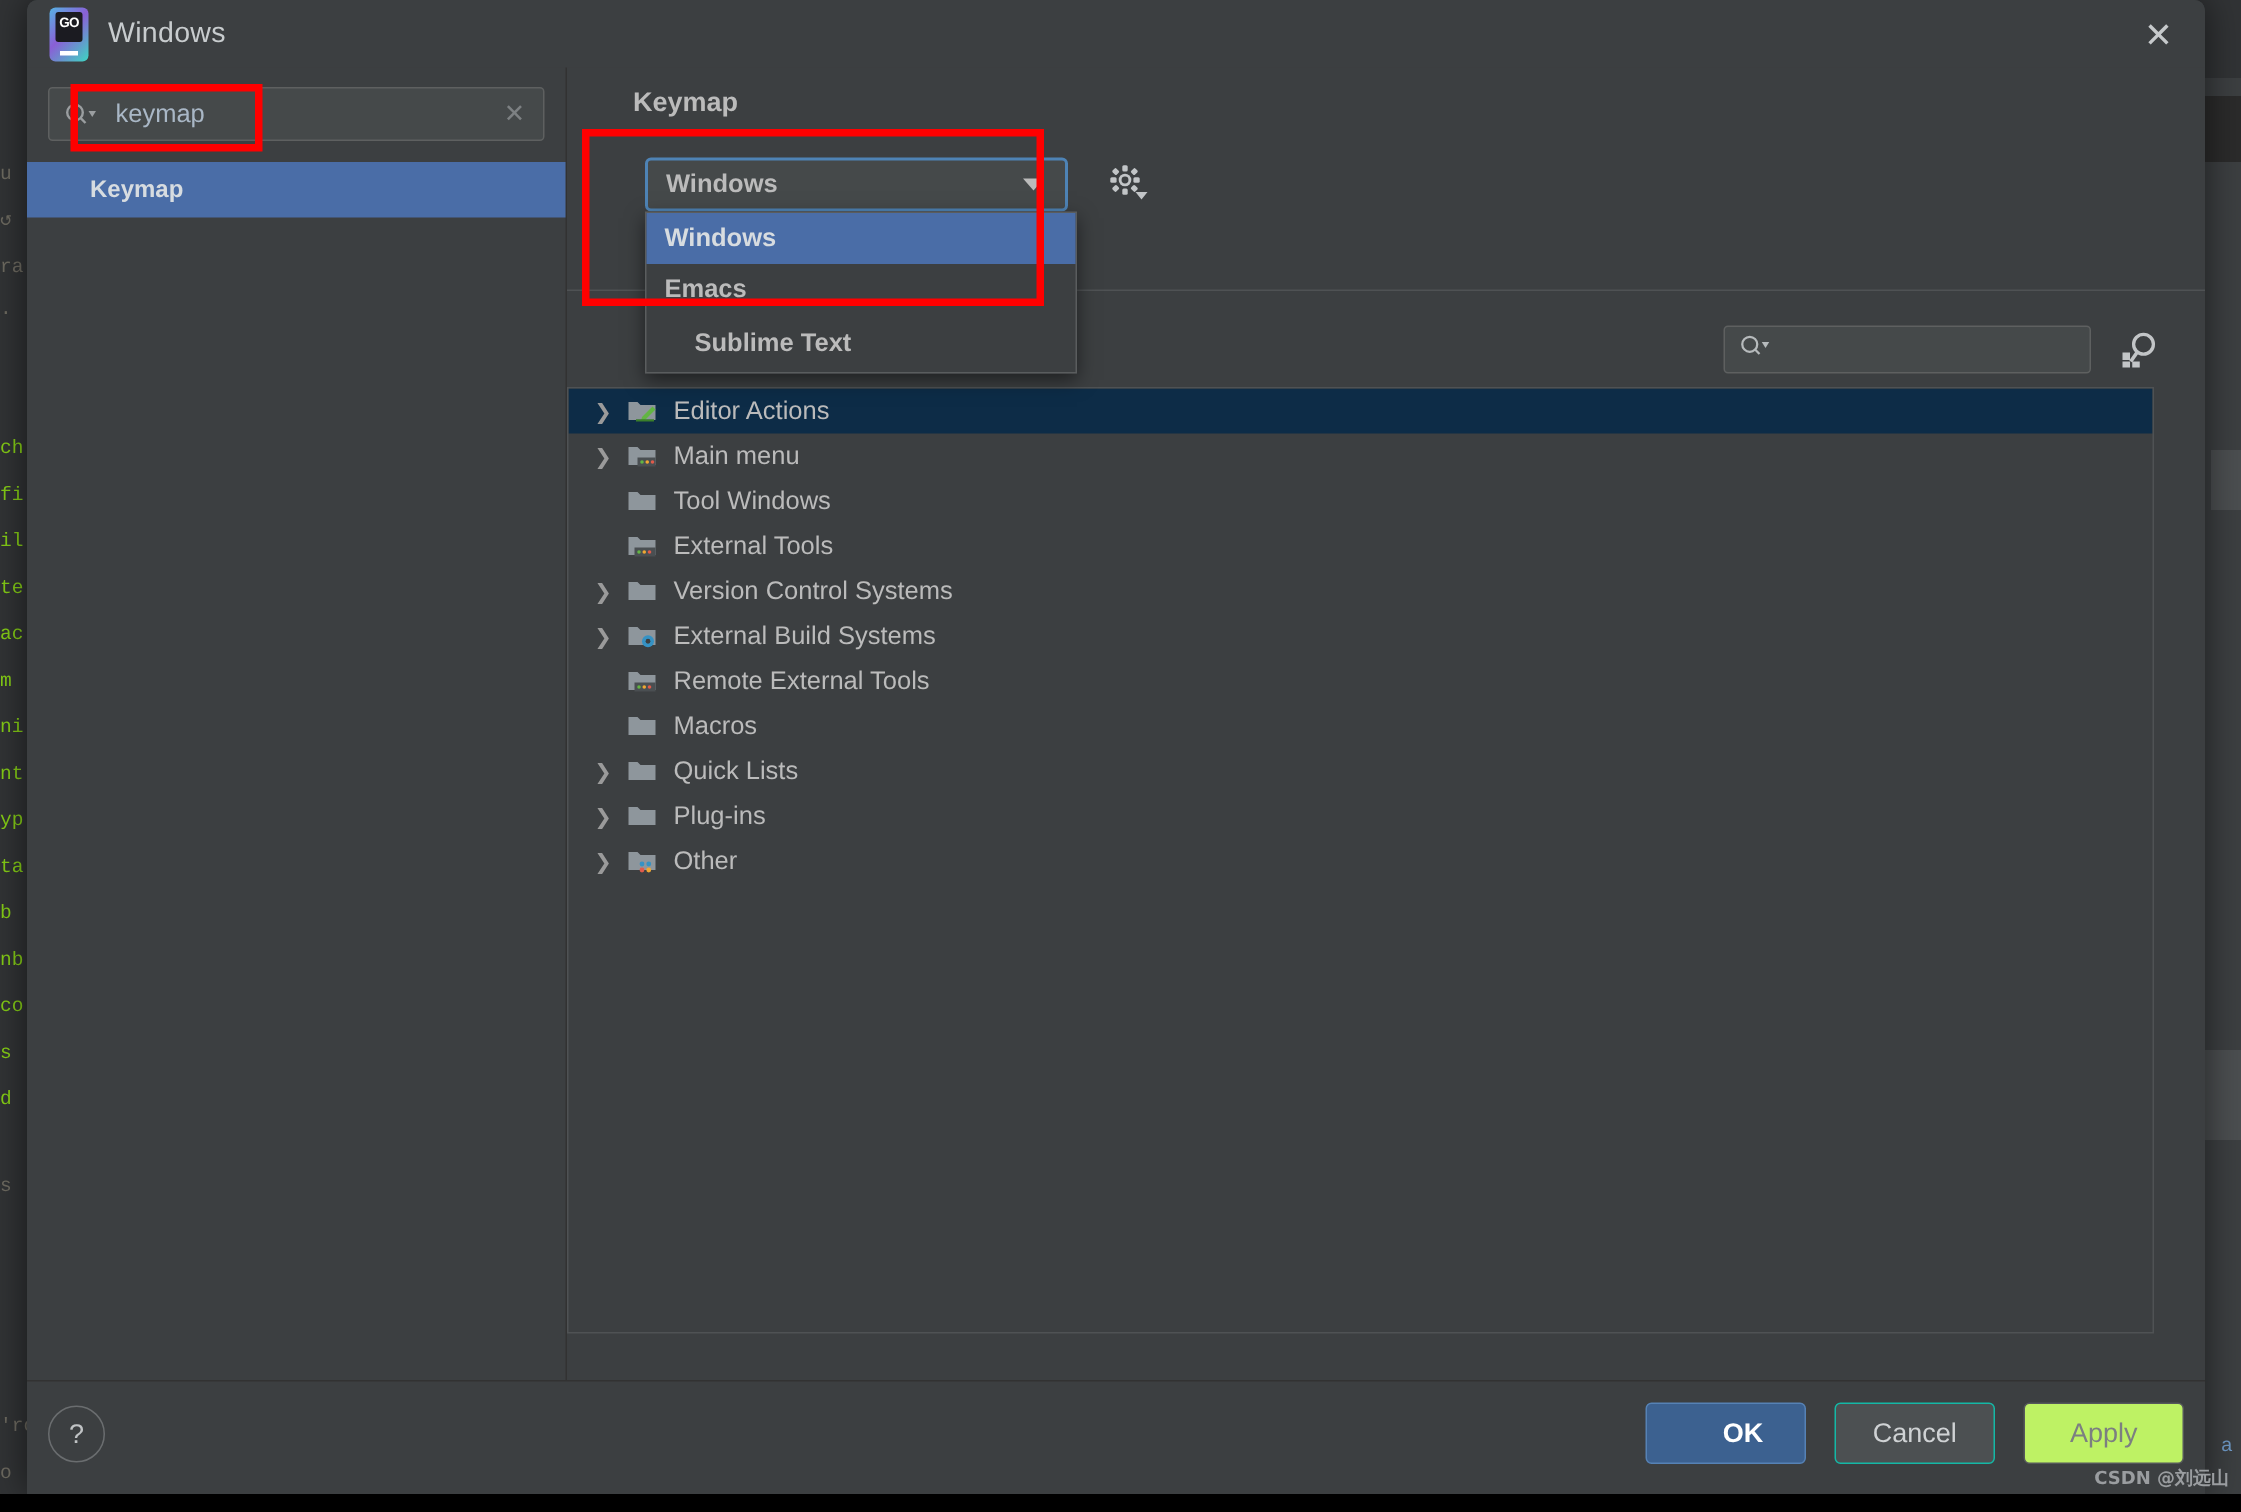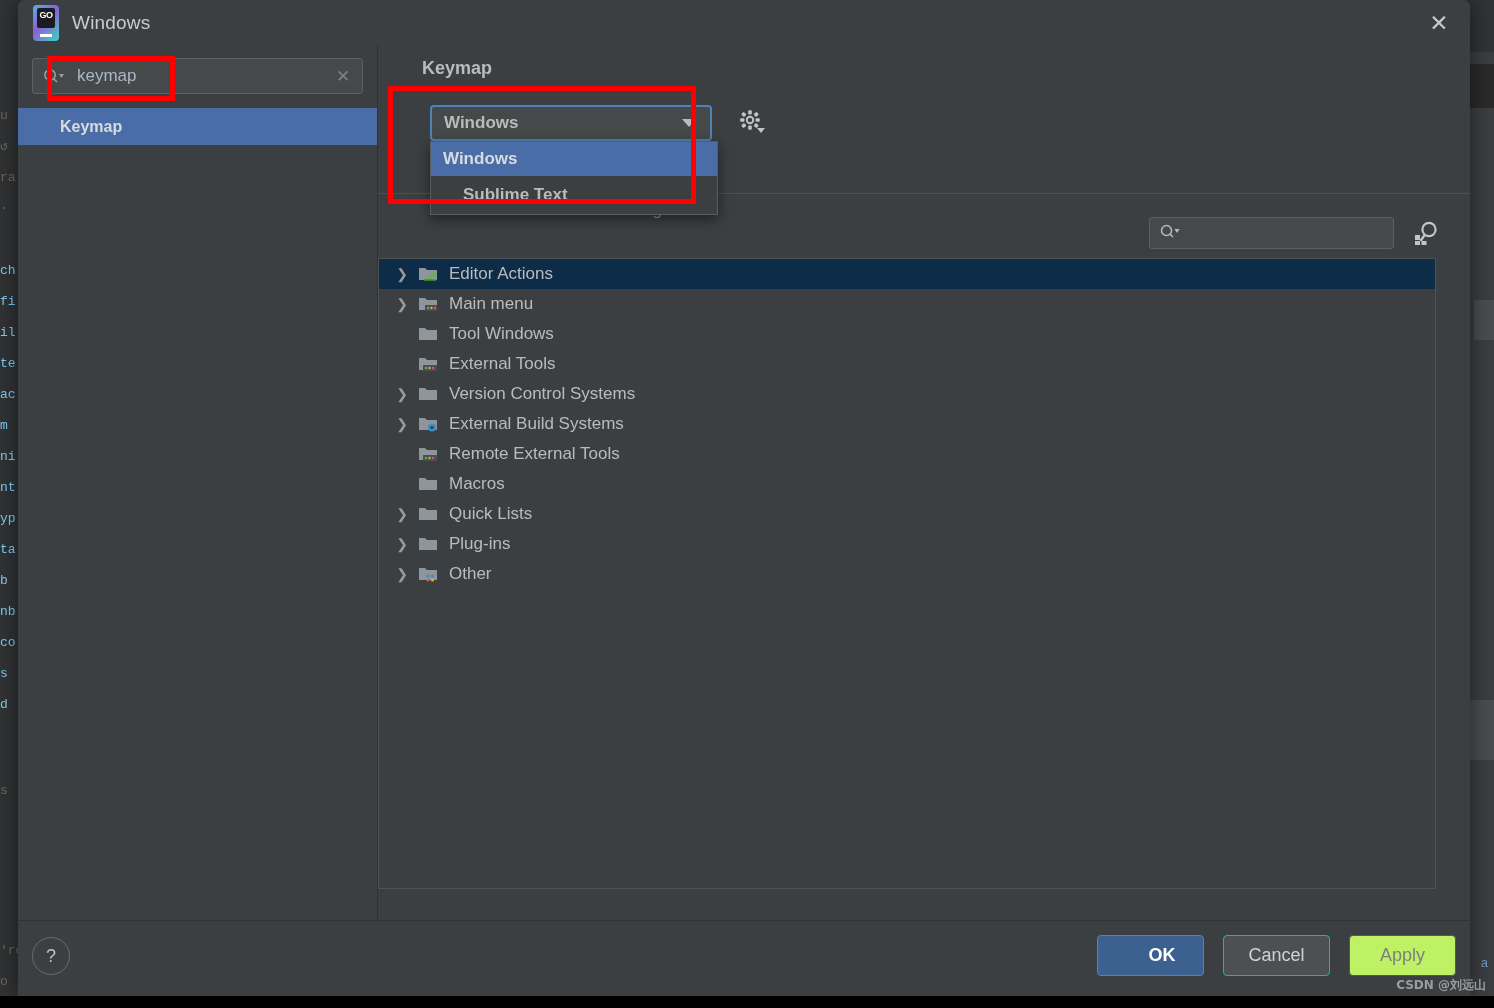--- a/index.html
+++ b/index.html
@@ -16,21 +16,21 @@
   .bg-left-strip {
     position: absolute; left: 0; top: 0; width: 24px; height: 1008px;
     background: #313335;
   }
   .bg-editor-text {
     position: absolute; left: 0; top: 100px; width: 22px;
     font-size: 13px; line-height: 31px; color: #6d6a60;
     font-family: "Liberation Mono", "DejaVu Sans Mono", monospace;
     white-space: pre; overflow: hidden;
   }
-  .bg-editor-text.warm { color: #7dd3fc; }
+  .bg-editor-text.warm { color: #84cc16; margin-top: 28px; }
   .bg-right-strip {
     position: absolute; right: 0; top: 0; width: 38px; height: 1008px;
     background: #3c3f41;
   }
   .bg-right-blocks div { position: absolute; right: 0; background: #313335; }
   .bg-bottom-bar {
     position: absolute; left: 0; bottom: 0; width: 1494px; height: 12px;
     background: #000;
   }
   .bg-tab-a {
@@ -324,20 +324,23 @@
         </svg>
       </div>
 
       <div class="plugins-link">ugins</div>
       <div class="divider-line"></div>
 
       <div class="dd-popup">
         <div class="dd-item sel">
           <span>Windows</span>
         </div>
+        <div class="dd-item">
+          <span>Emacs</span>
+        </div>
         <div class="dd-item" style="height:38px;padding-left:32px;">
           <span>Sublime Text</span>
         </div>
       </div>
 
       <div class="find-toolbar">
         <div class="find-input">
           <span>
             <svg width="22" height="15" viewBox="0 0 22 15">
               <circle cx="6.5" cy="6.5" r="5" fill="none" stroke="#b6babc" stroke-width="1.5"></circle>

